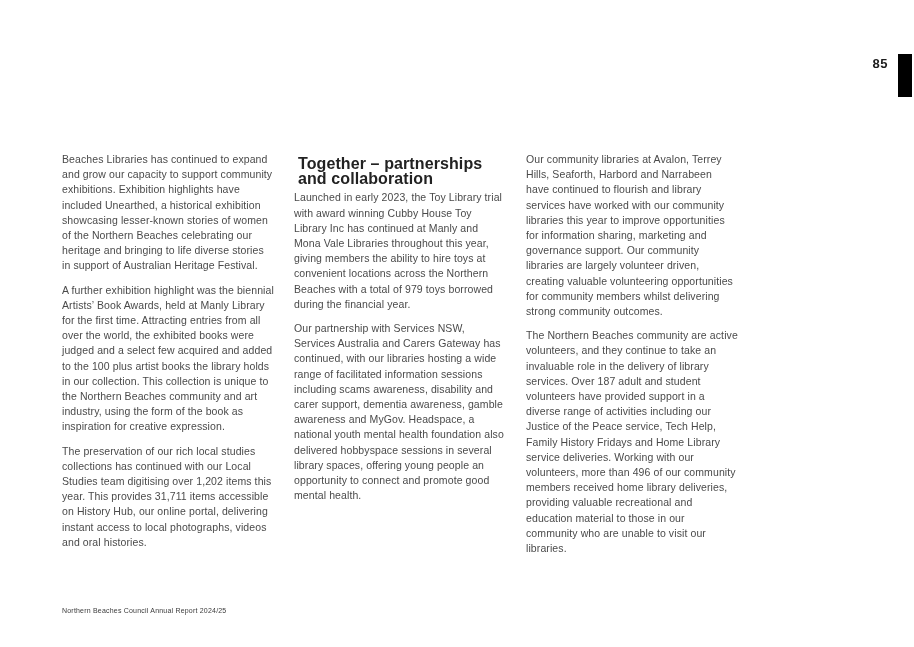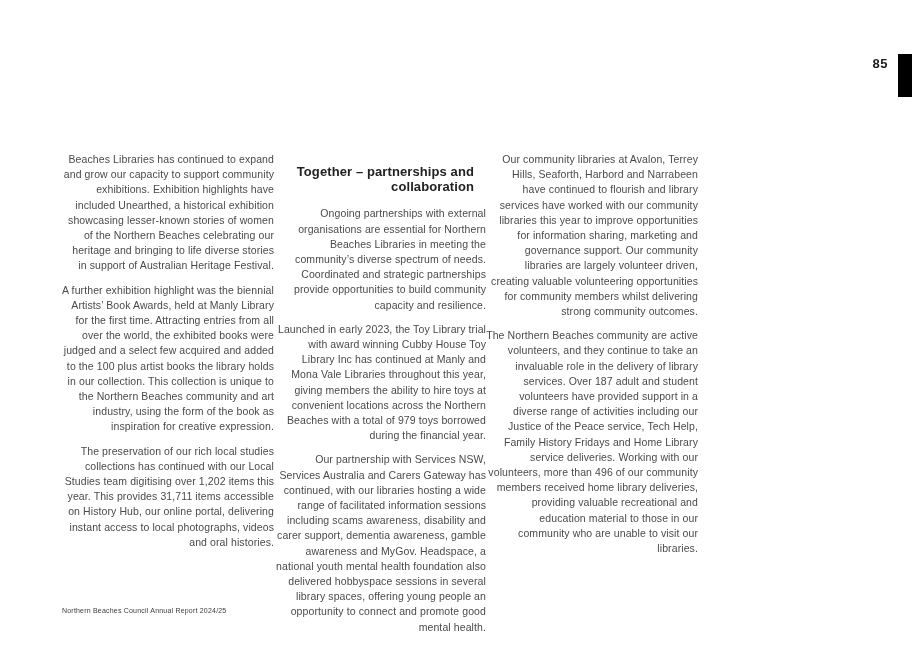--- a/index.html
+++ b/index.html
@@ -1,15 +1,15 @@
 <!DOCTYPE html>
 <html><head>
 <meta charset="utf-8">
 <style>
-  * { margin: 0; padding: 0; box-sizing: border-box; text-align: right; }
+  * { margin: 0; padding: 0; box-sizing: border-box; }
   html, body { width: 914px; height: 647px; }
   body {
     position: relative;
     background: #ffffff;
     font-family: "Liberation Sans", sans-serif;
     overflow: hidden;
   }
   .page-number {
     position: absolute;
     top: 56px;
@@ -25,35 +25,36 @@
     right: 2px;
     width: 14px;
     height: 43px;
     background: #000000;
   }
   .content {
     position: absolute;
     top: 152px;
     left: 62px;
     display: flex;
+    gap: 20px;
   }
   .column { width: 212px; }
   .column p {
     font-size: 10.5px;
     line-height: 15.2px;
     color: #4a4a4a;
     margin: 0 0 9px 0;
     letter-spacing: 0.1px;
   }
   .column h3 {
-    font-size: 13px;
+    font-size: 16px;
     line-height: 15.2px;
     font-weight: 700;
     color: #222222;
-    margin: 12px;
+    margin: 4px;
     letter-spacing: 0.1px;
   }
   .footer {
     position: absolute;
     left: 62px;
     top: 607px;
     font-size: 7px;
     color: #3a3a3a;
     letter-spacing: 0.2px;
   }
@@ -67,21 +68,20 @@
 <div class="content">
 
   <div class="column">
     <p>Beaches Libraries has continued to expand and grow our capacity to support community exhibitions.  Exhibition highlights have included Unearthed, a historical exhibition showcasing lesser-known stories of women of the Northern Beaches celebrating our heritage and bringing to life diverse stories in support of Australian Heritage Festival.</p>
     <p>A further exhibition highlight was the biennial Artists’ Book Awards, held at Manly Library for the first time. Attracting entries from all over the world, the exhibited books were judged and a select few acquired and added to the 100 plus artist books the library holds in our collection. This collection is unique to the Northern Beaches community and art industry, using the form of the book as inspiration for creative expression.</p>
     <p>The preservation of our rich local studies collections has continued with our Local Studies team digitising over 1,202 items this year. This provides 31,711 items accessible on History Hub, our online portal, delivering instant access to local photographs, videos and oral histories.</p>
   </div>
 
   <div class="column">
     <h3>Together – partnerships and collaboration</h3>
-    <p>Ongoing partnerships with external organisations are essential for Northern Beaches Libraries in meeting the community’s diverse spectrum of needs. Coordinated and strategic partnerships provide opportunities to build community capacity and resilience.</p>
     <p>Launched in early 2023, the Toy Library trial with award winning Cubby House Toy Library Inc has continued at Manly and Mona Vale Libraries throughout this year, giving members the ability to hire toys at convenient locations across the Northern Beaches with a total of 979 toys borrowed during the financial year.</p>
     <p>Our partnership with Services NSW, Services Australia and Carers Gateway has continued, with our libraries hosting a wide range of facilitated information sessions including scams awareness, disability and carer support, dementia awareness, gamble awareness and MyGov. Headspace, a national youth mental health foundation also delivered hobbyspace sessions in several library spaces, offering young people an opportunity to connect and promote good mental health.</p>
   </div>
 
   <div class="column">
     <p>Our community libraries at Avalon, Terrey Hills, Seaforth, Harbord and Narrabeen have continued to flourish and library services have worked with our community libraries this year to improve opportunities for information sharing, marketing and governance support. Our community libraries are largely volunteer driven, creating valuable volunteering opportunities for community members whilst delivering strong community outcomes.</p>
     <p>The Northern Beaches community are active volunteers, and they continue to take an invaluable role in the delivery of library services. Over 187 adult and student volunteers have provided support in a diverse range of activities including our Justice of the Peace service, Tech Help, Family History Fridays and Home Library service deliveries. Working with our volunteers, more than 496 of our community members received home library deliveries, providing valuable recreational and education material to those in our community who are unable to visit our libraries.</p>
   </div>
 
 </div>

